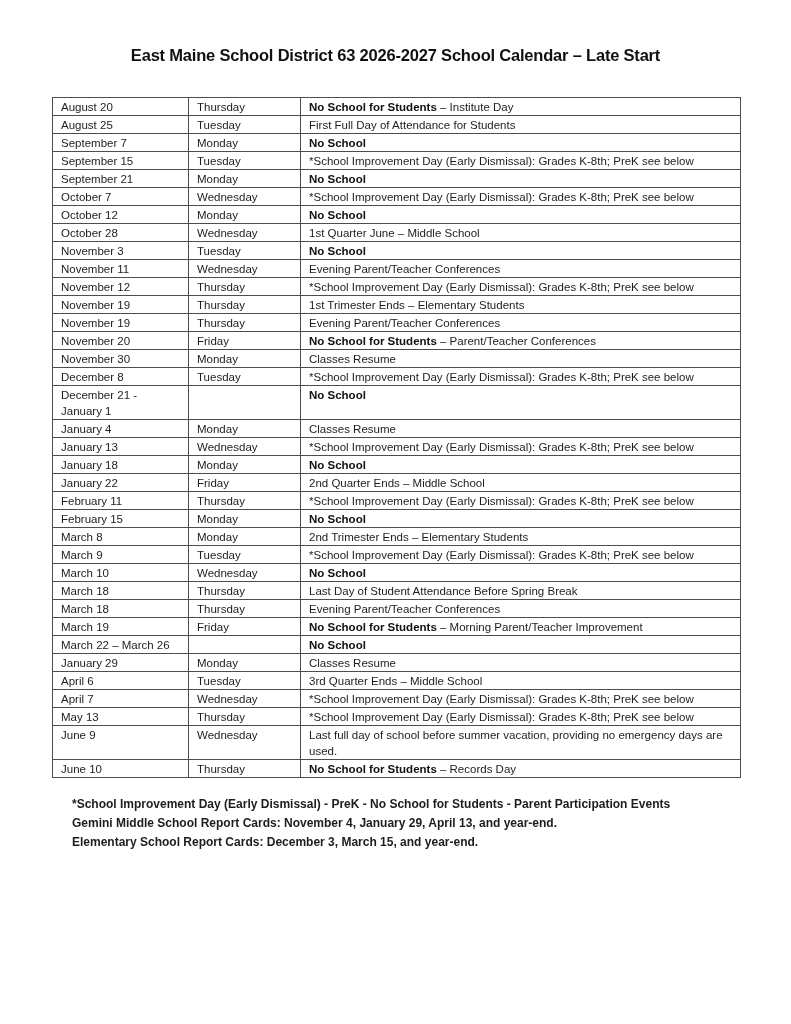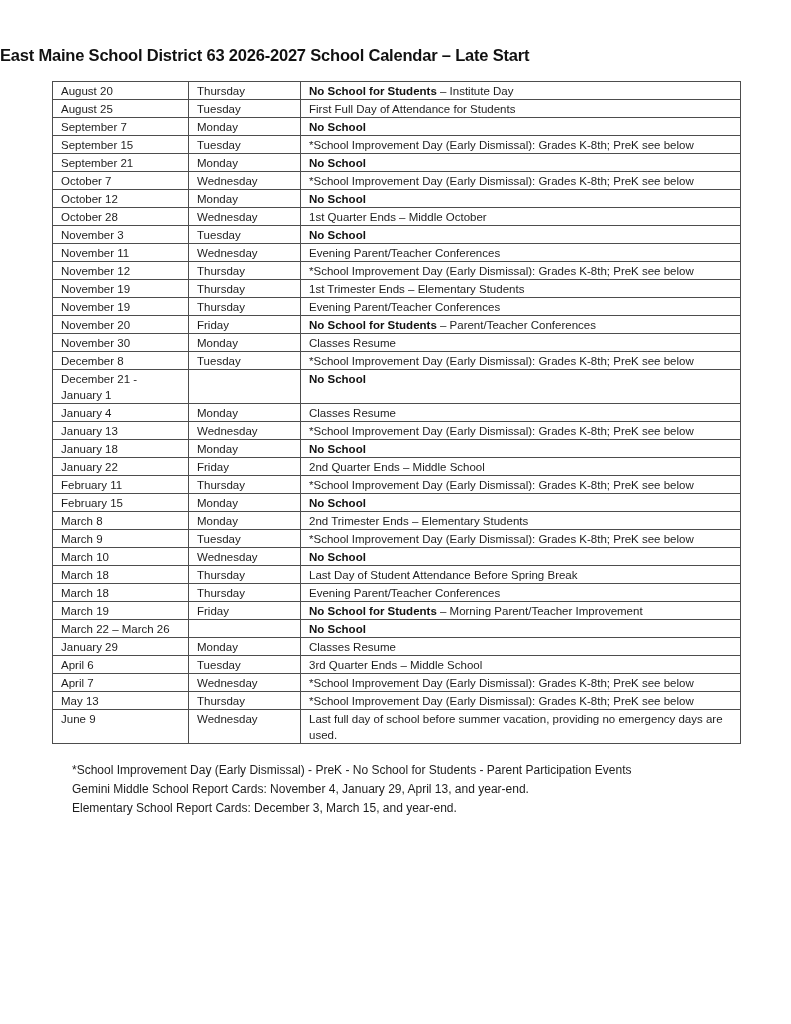--- a/index.html
+++ b/index.html
@@ -16,30 +16,30 @@
     overflow: hidden;
   }
   .page {
     width: 791px;
     height: 1024px;
     background: #ffffff;
     position: relative;
   }
   .title {
     margin: 46px 0 0 0;
-    text-align: left;
+    text-align: center;
     font-size: 16.5px;
     font-weight: 700;
     letter-spacing: -0.2px;
     color: #111111;
   }
   table.calendar {
     border-collapse: collapse;
     table-layout: fixed;
-    margin: 16px 0 0 52px;
+    margin: 32px 0 0 52px;
     width: 688px;
     border-radius: 26px;
   }
   table.calendar col.c-date  { width: 136px; }
   table.calendar col.c-day   { width: 112px; }
   table.calendar col.c-event { width: 440px; }
   table.calendar td {
     border: 1px solid #4d4d4d;
     font-size: 11.5px;
     line-height: 16px;
@@ -50,20 +50,21 @@
   }
   table.calendar td .b {
     font-weight: 700;
     color: #111111;
   }
   .footnotes {
     margin: 17px 0 0 72px;
     font-size: 12px;
     line-height: 19px;
     color: #1d1d1d;
+    font-weight: bold;
   }
 </style>
 </head>
 <body>
 
 <div class="page">
 
   <h1 class="title">East Maine School District 63 2026-2027 School Calendar – Late Start</h1>
 
   <table class="calendar">
@@ -104,21 +105,21 @@
           <td><span>*School Improvement Day (Early Dismissal): Grades K-8th; PreK see below</span></td>
         </tr>
         <tr>
           <td>October 12</td>
           <td>Monday</td>
           <td><span class="b">No School</span></td>
         </tr>
         <tr>
           <td>October 28</td>
           <td>Wednesday</td>
-          <td><span>1st Quarter Ends – Middle October</span></td>
+          <td><span>1st Quarter June – Middle School</span></td>
         </tr>
         <tr>
           <td>November 3</td>
           <td>Tuesday</td>
           <td><span class="b">No School</span></td>
         </tr>
         <tr>
           <td>November 11</td>
           <td>Wednesday</td>
           <td><span>Evening Parent/Teacher Conferences</span></td>
@@ -241,20 +242,25 @@
         </tr>
         <tr>
           <td>May 13</td>
           <td>Thursday</td>
           <td><span>*School Improvement Day (Early Dismissal): Grades K-8th; PreK see below</span></td>
         </tr>
         <tr>
           <td>June 9</td>
           <td>Wednesday</td>
           <td><span>Last full day of school before summer vacation, providing no emergency days are used.</span></td>
+        </tr>
+        <tr>
+          <td>June 10</td>
+          <td>Thursday</td>
+          <td><span class="b">No School for Students</span><span> – Records Day</span></td>
         </tr>
       </tbody>
   </table>
 
   <div class="footnotes">
     <div>*School Improvement Day (Early Dismissal) - PreK - No School for Students - Parent Participation Events</div>
     <div>Gemini Middle School Report Cards: November 4, January 29, April 13, and year-end.</div>
     <div>Elementary School Report Cards: December 3, March 15, and year-end.</div>
   </div>
 

